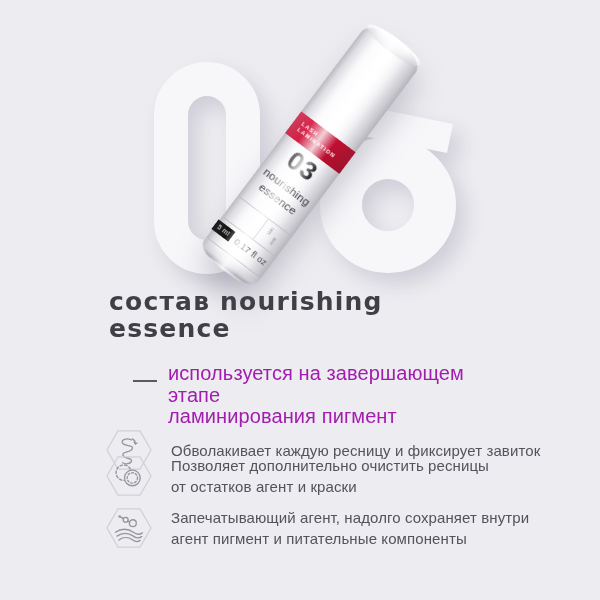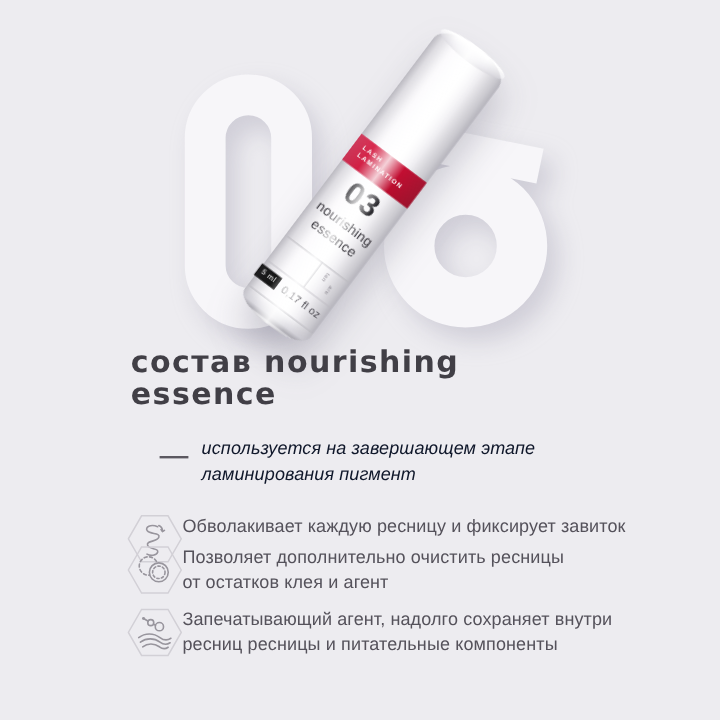--- a/index.html
+++ b/index.html
@@ -47,24 +47,24 @@
     pointer-events:none;}
 
   
   .heading{position:absolute;left:109px;top:288px;margin:0;z-index:3;
     font-family:"DejaVu Sans","Liberation Sans",sans-serif;
     font-size:25px;font-weight:700;letter-spacing:1.2px;line-height:27px;color:#413F46;}
   .heading span{display:block;}
   .intro{position:absolute;left:0;top:0;z-index:3;}
   .dash{position:absolute;left:133px;top:380px;width:24px;height:2px;background:#5b5860;}
   .intro p{position:absolute;left:168px;top:363px;margin:0;width:320px;
-    font-size:15px;line-height:21.5px;color:#0f172a;letter-spacing:0.1px;font-style:italic;}
+    font-size:20px;line-height:21.5px;color:#a21caf;letter-spacing:0.1px;}
 
   
-  .feat{position:absolute;left:106px;width:470px;display:flex;gap:0;z-index:3;}
+  .feat{position:absolute;left:106px;width:470px;display:flex;align-items:center;gap:19px;z-index:3;}
   .f1{top:428px;height:44px;} .f2{top:454px;height:44px;} .f3{top:506px;height:44px;}
   .hex{flex:0 0 auto;}
   .feat-text{font-size:15px;line-height:21px;color:#55525B;letter-spacing:0.1px;}
   .feat-line{display:block;}
   .feat-line:empty{display:none;}
   .hexline{stroke:#d2d0d6;stroke-width:1.3;fill:none;}
   .ico{stroke:#98959D;stroke-width:1.4;fill:none;stroke-linecap:round;stroke-linejoin:round;}
   .ico-fill{fill:#98959D;stroke:none;}
   .ico-bg{fill:#EDECF0;stroke:#98959D;stroke-width:1.4;}
 </style>
@@ -132,35 +132,35 @@
 
   <div class="feat f2">
     <svg class="hex" width="46" height="42" viewBox="0 0 48 42">
       <polygon class="hexline" points="47,21 35.5,1 12.5,1 1,21 12.5,41 35.5,41"></polygon>
       <circle class="ico" cx="18.5" cy="17.5" r="8" stroke-dasharray="2.6 2.2"></circle>
       <circle class="ico-bg" cx="27.5" cy="23" r="8.2"></circle>
       <circle class="ico" cx="27.5" cy="23" r="5.4" stroke-dasharray="2 2"></circle>
     </svg>
     <div class="feat-text">
       <span class="feat-line">Позволяет дополнительно очистить ресницы</span>
-      <span class="feat-line">от остатков клея и агент</span>
+      <span class="feat-line">от остатков агент и краски</span>
     </div>
   </div>
 
   <div class="feat f3">
     <svg class="hex" width="46" height="42" viewBox="0 0 48 42">
       <polygon class="hexline" points="47,21 35.5,1 12.5,1 1,21 12.5,41 35.5,41"></polygon>
       <circle class="ico" cx="20.5" cy="12.5" r="2.6"></circle>
       <circle class="ico" cx="28" cy="16" r="3.6"></circle>
       <line class="ico" x1="22.8" y1="13.8" x2="24.6" y2="14.7"></line>
       <line class="ico" x1="18.3" y1="11.3" x2="15" y2="9.4"></line>
       <circle class="ico-fill" cx="14.2" cy="9" r="1.3"></circle>
       <path class="ico" d="M10,25.5 c5.5,-4.2 13,-4.2 18.5,0 c3.4,2.6 6.6,2.6 9.5,0.6"></path>
       <path class="ico" d="M11.5,29.5 c5,-3.8 12,-3.8 17,0 c3.2,2.4 6,2.4 8.8,0.5"></path>
       <path class="ico" d="M13.5,33.5 c4.2,-3.2 10,-3.2 14.5,0 c2.8,2.2 5.2,2.2 7.6,0.4"></path>
     </svg>
     <div class="feat-text">
       <span class="feat-line">Запечатывающий агент, надолго сохраняет внутри</span>
-      <span class="feat-line">ресниц ресницы и питательные компоненты</span>
+      <span class="feat-line">агент пигмент и питательные компоненты</span>
     </div>
   </div>
 
 </div>
 
 </body></html>

